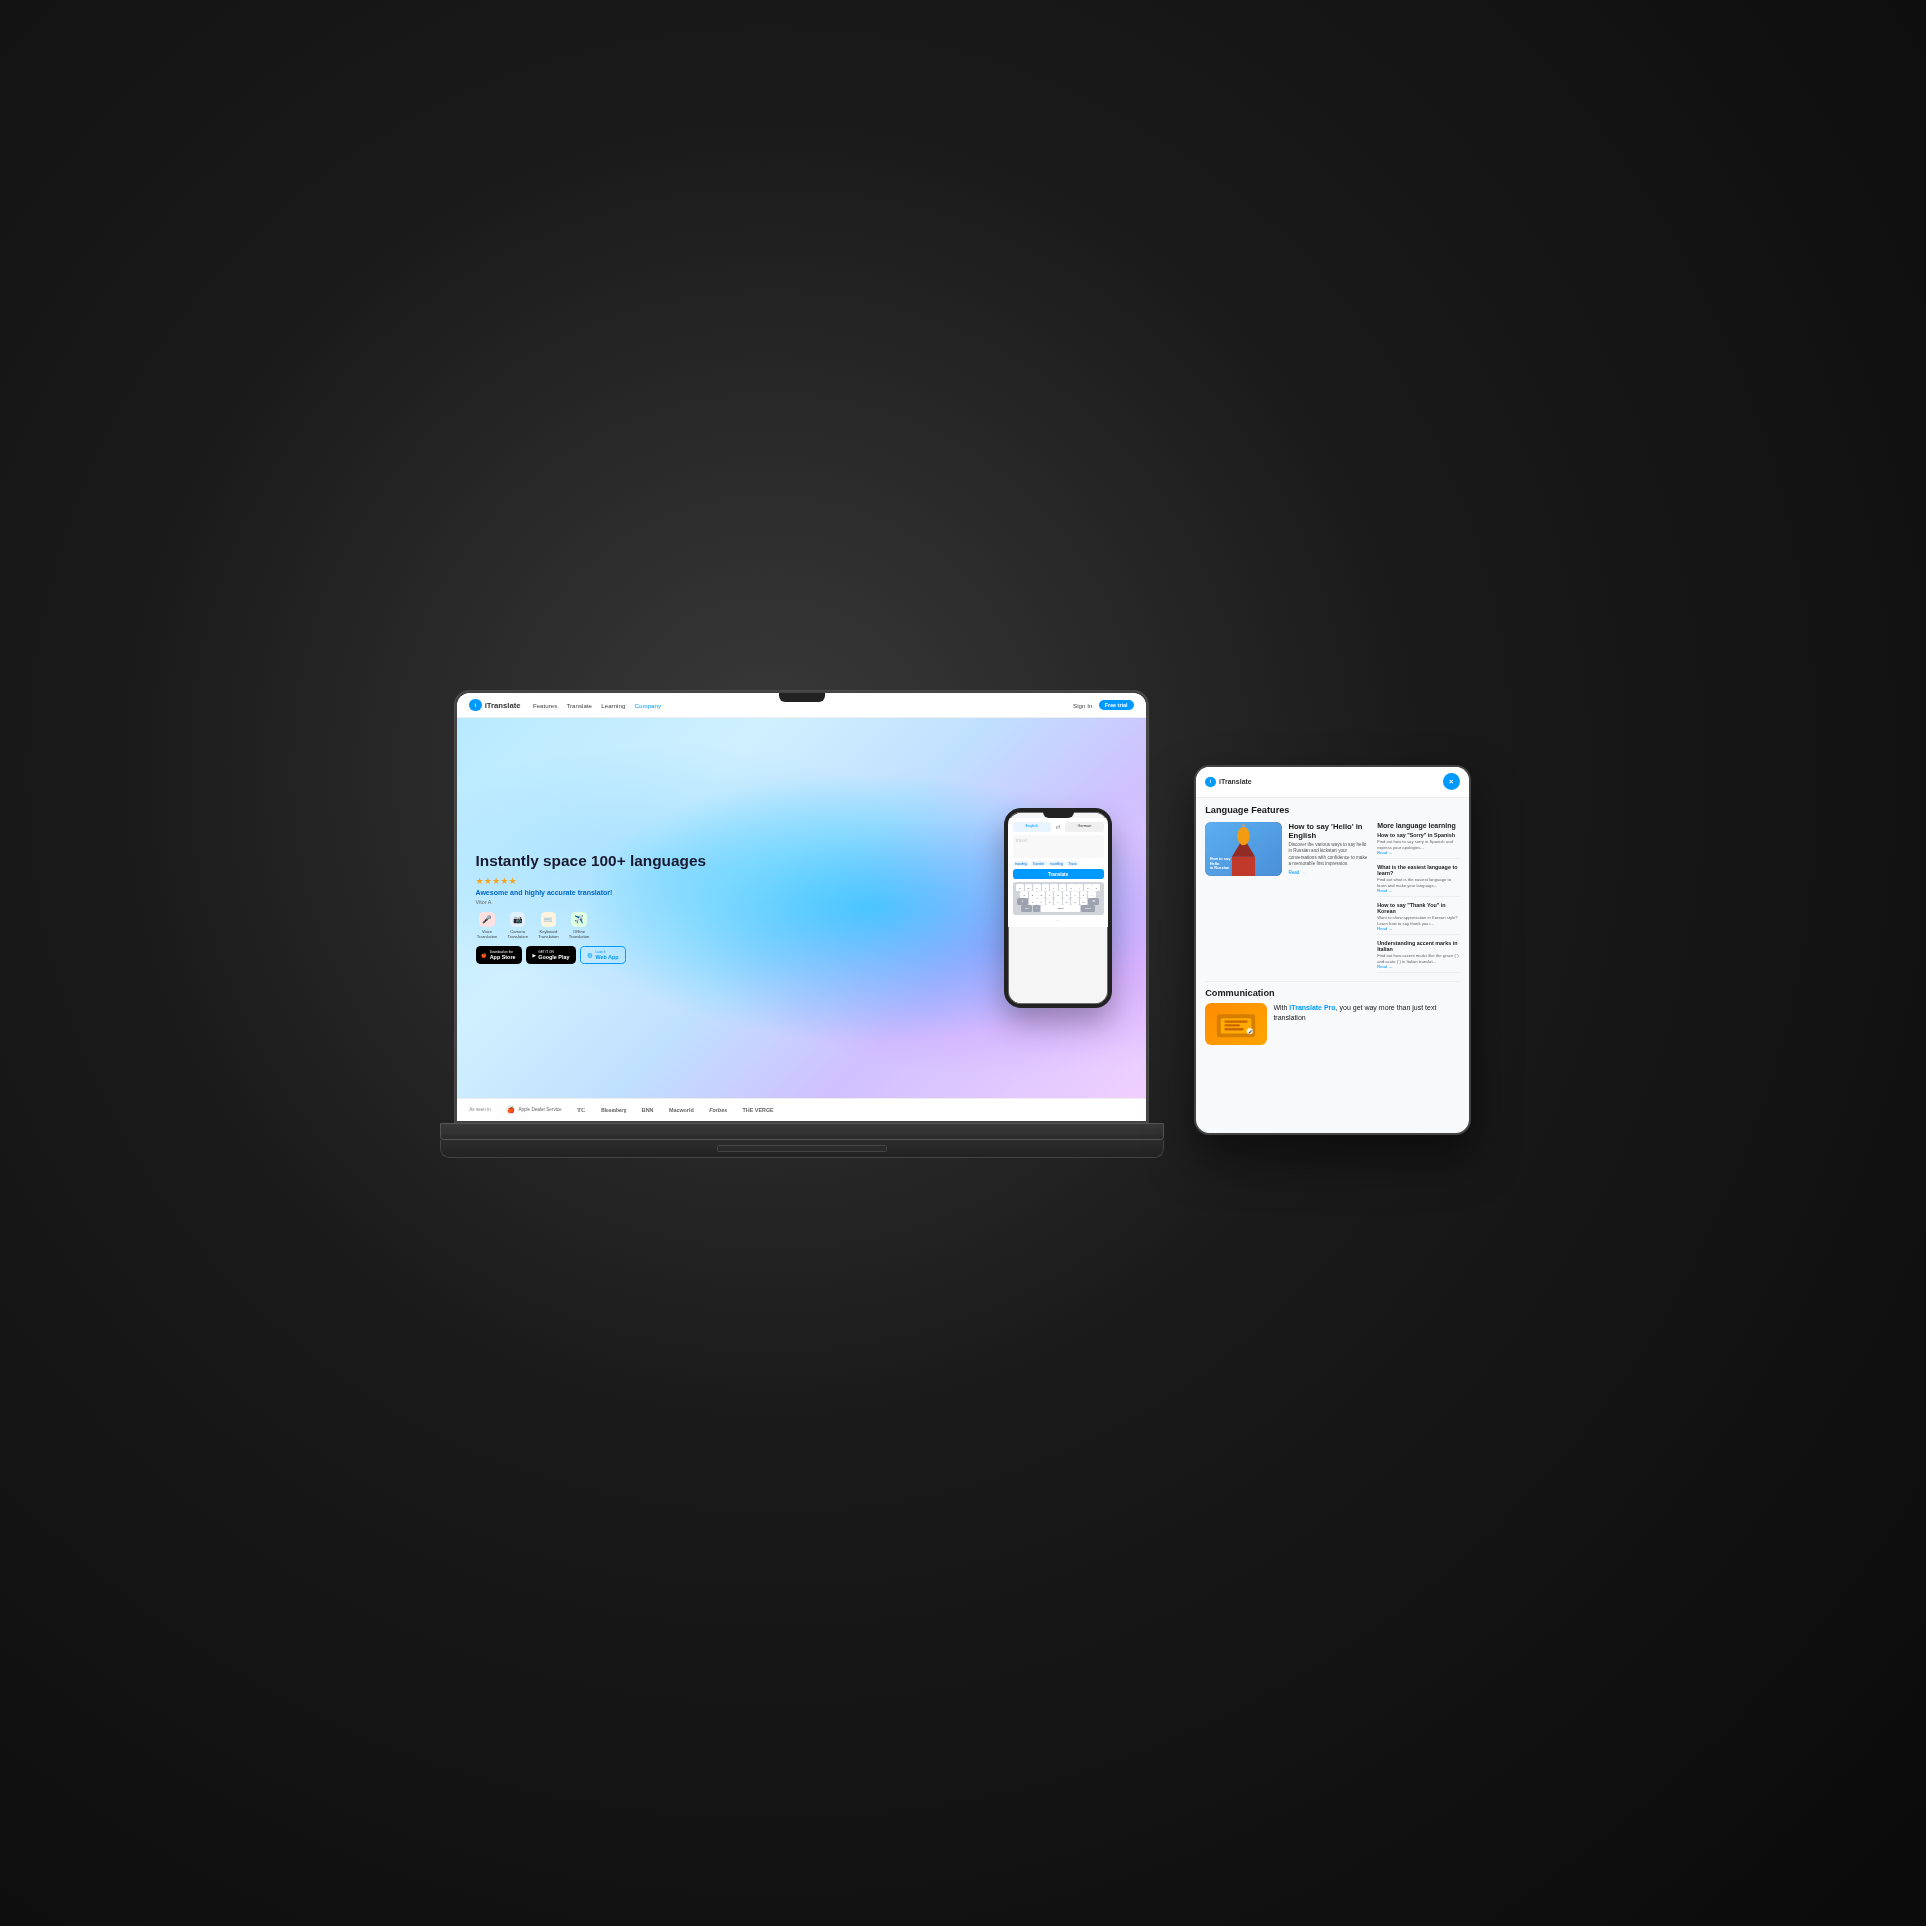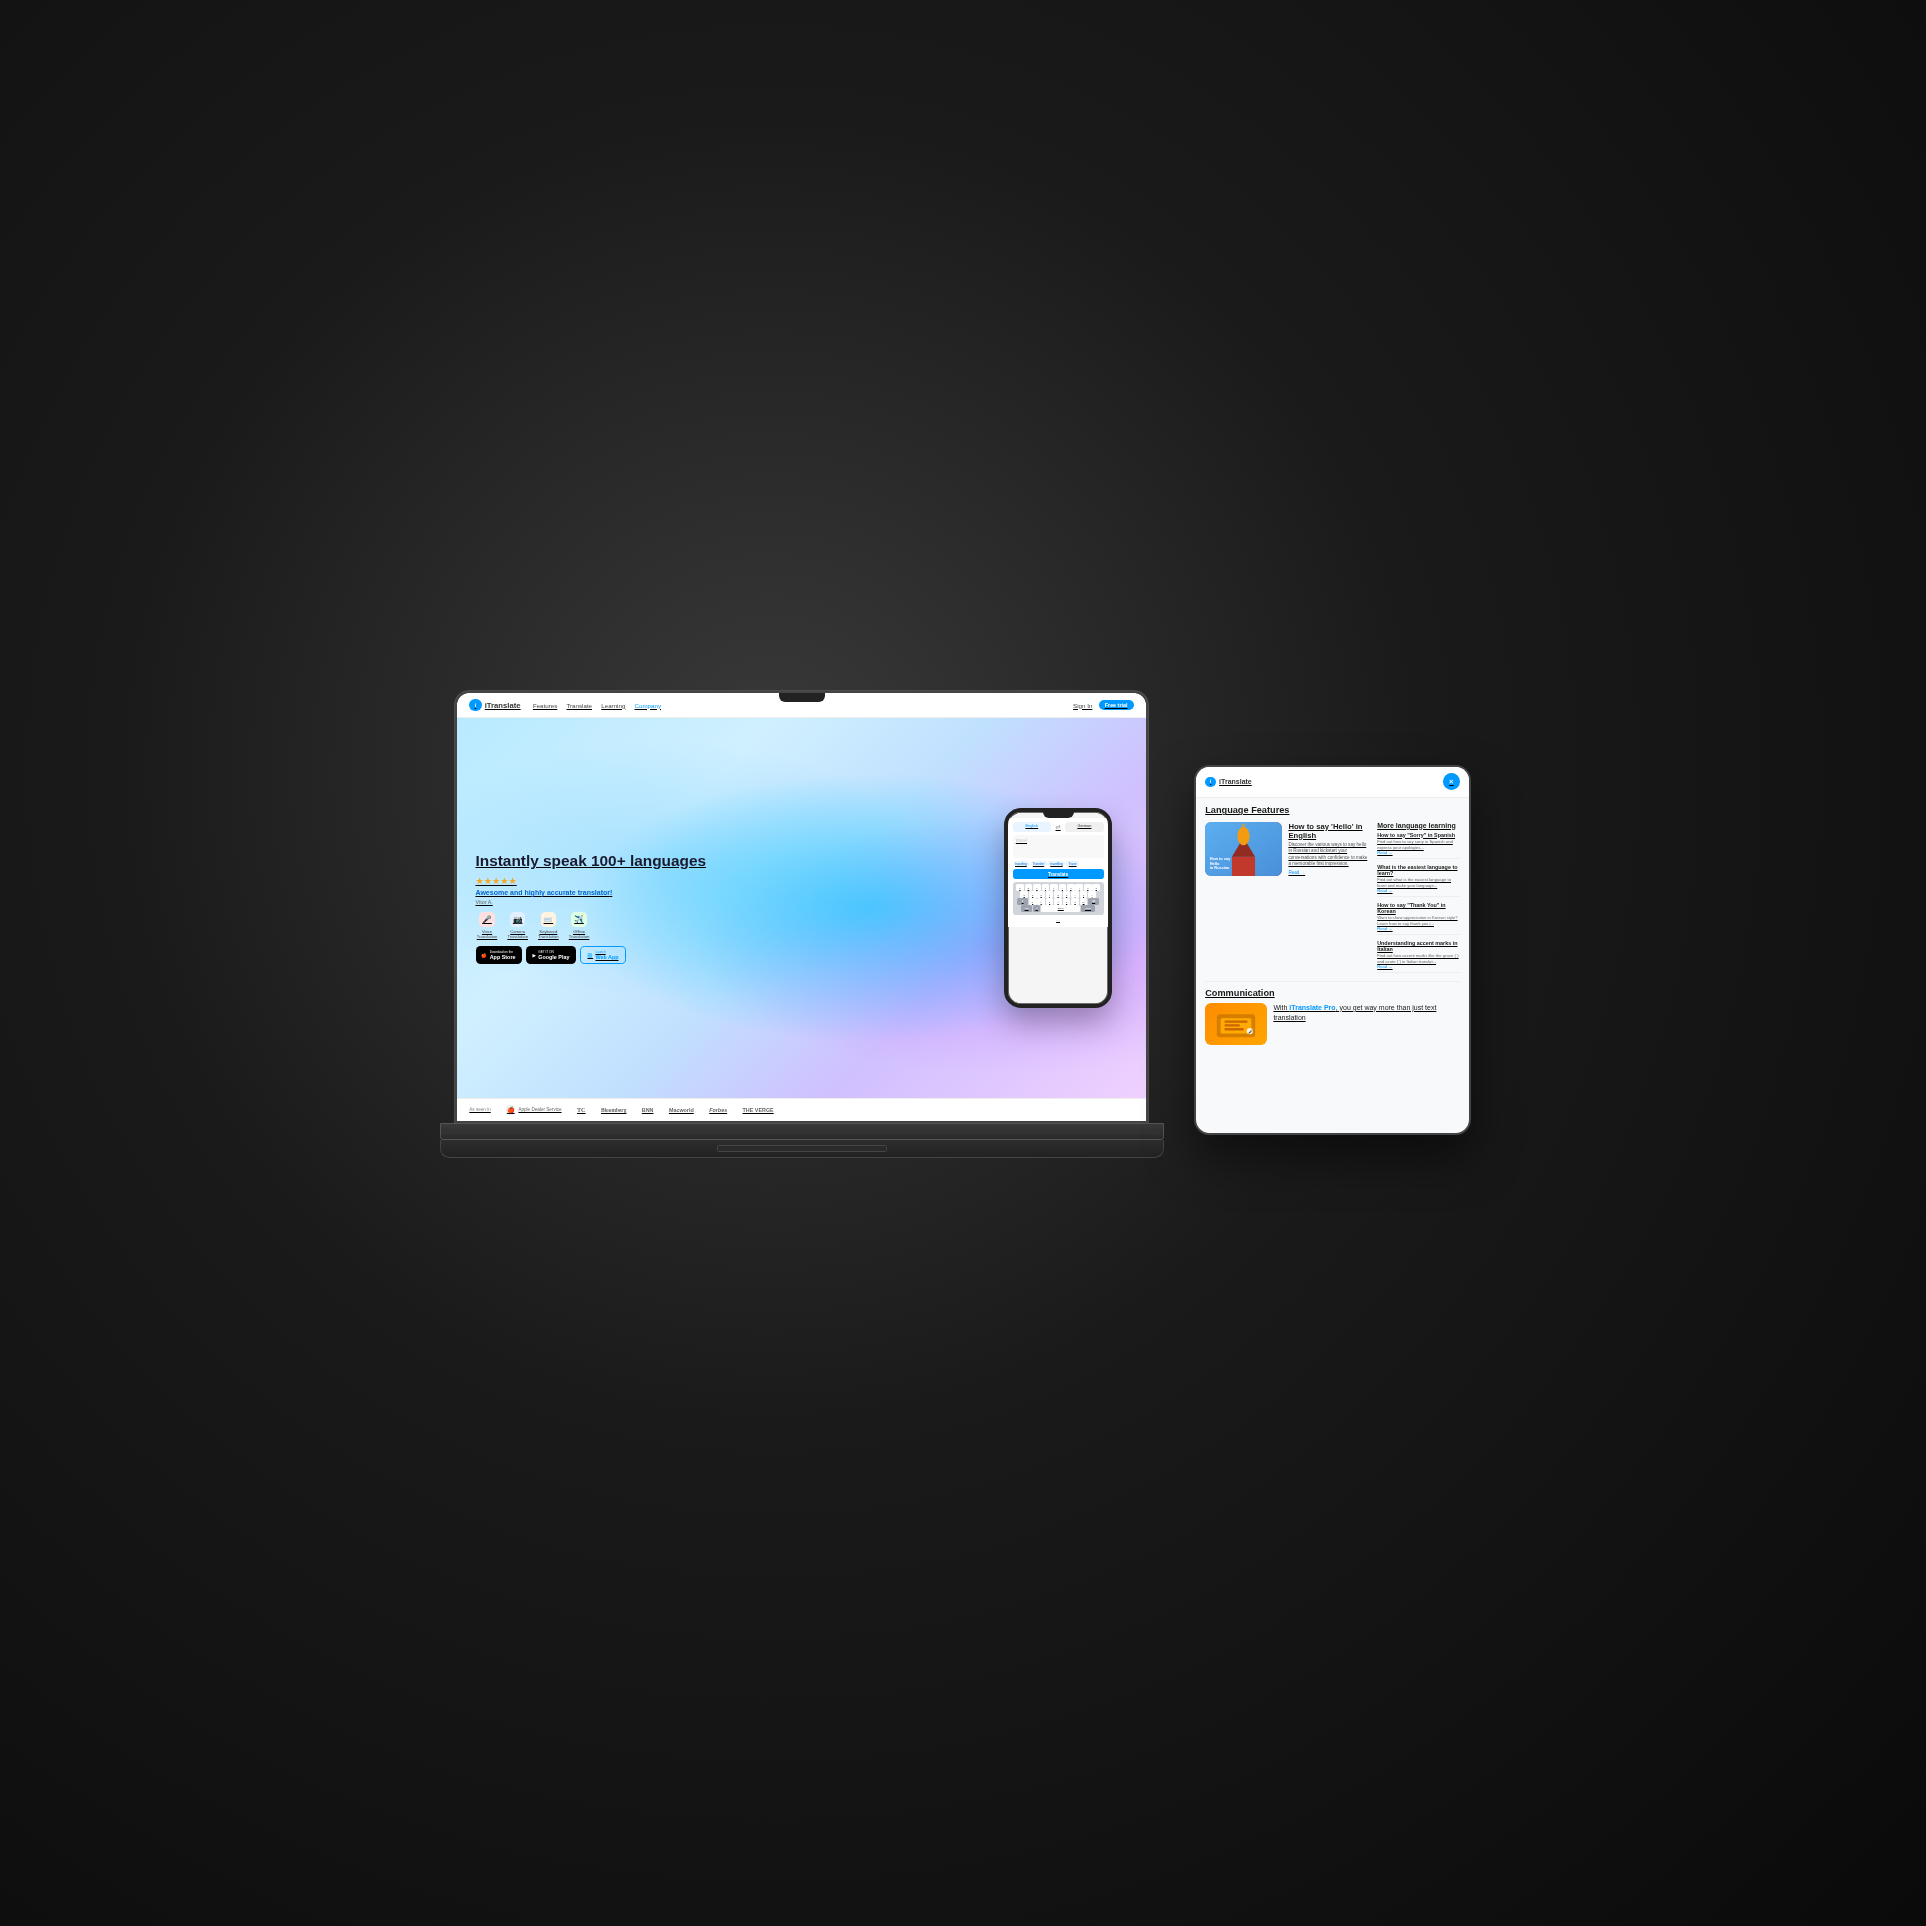--- a/index.html
+++ b/index.html
@@ -13,21 +13,20 @@
       font-family: -apple-system, BlinkMacSystemFont, 'Segoe UI', sans-serif;
       overflow: hidden;
     }
 
     .scene {
       display: flex;
       align-items: flex-end;
       gap: 46px;
       position: relative;
       margin-top: -77px;
-      text-decoration: underline;
     }
 
     
     .laptop {
       position: relative;
       width: 693px;
     }
 
     .laptop-lid {
       width: 693px;
@@ -679,21 +678,21 @@
             <div class="nav-right">
               <span class="nav-signin">Sign In</span>
               <div class="nav-trial">Free trial</div>
             </div>
           </div>
 
           <div class="hero">
             <div class="hero-bg"></div>
 
             <div class="hero-content">
-              <div class="hero-title">Instantly speak 100+ languages</div>
+              <div class="hero-title">Instantly space 100+ languages</div>
               <div class="hero-stars">★★★★★</div>
               <div class="hero-subtitle">Awesome and highly accurate translator!</div>
               <div class="hero-author">Vitor A.</div>
 
               <div class="hero-features">
                 <div class="feature-item">
                   <div class="feature-icon" style="background:#ffe0e0">🎤</div>
                   <span class="feature-label">Voice Translation</span>
                 </div>
                 <div class="feature-item">

